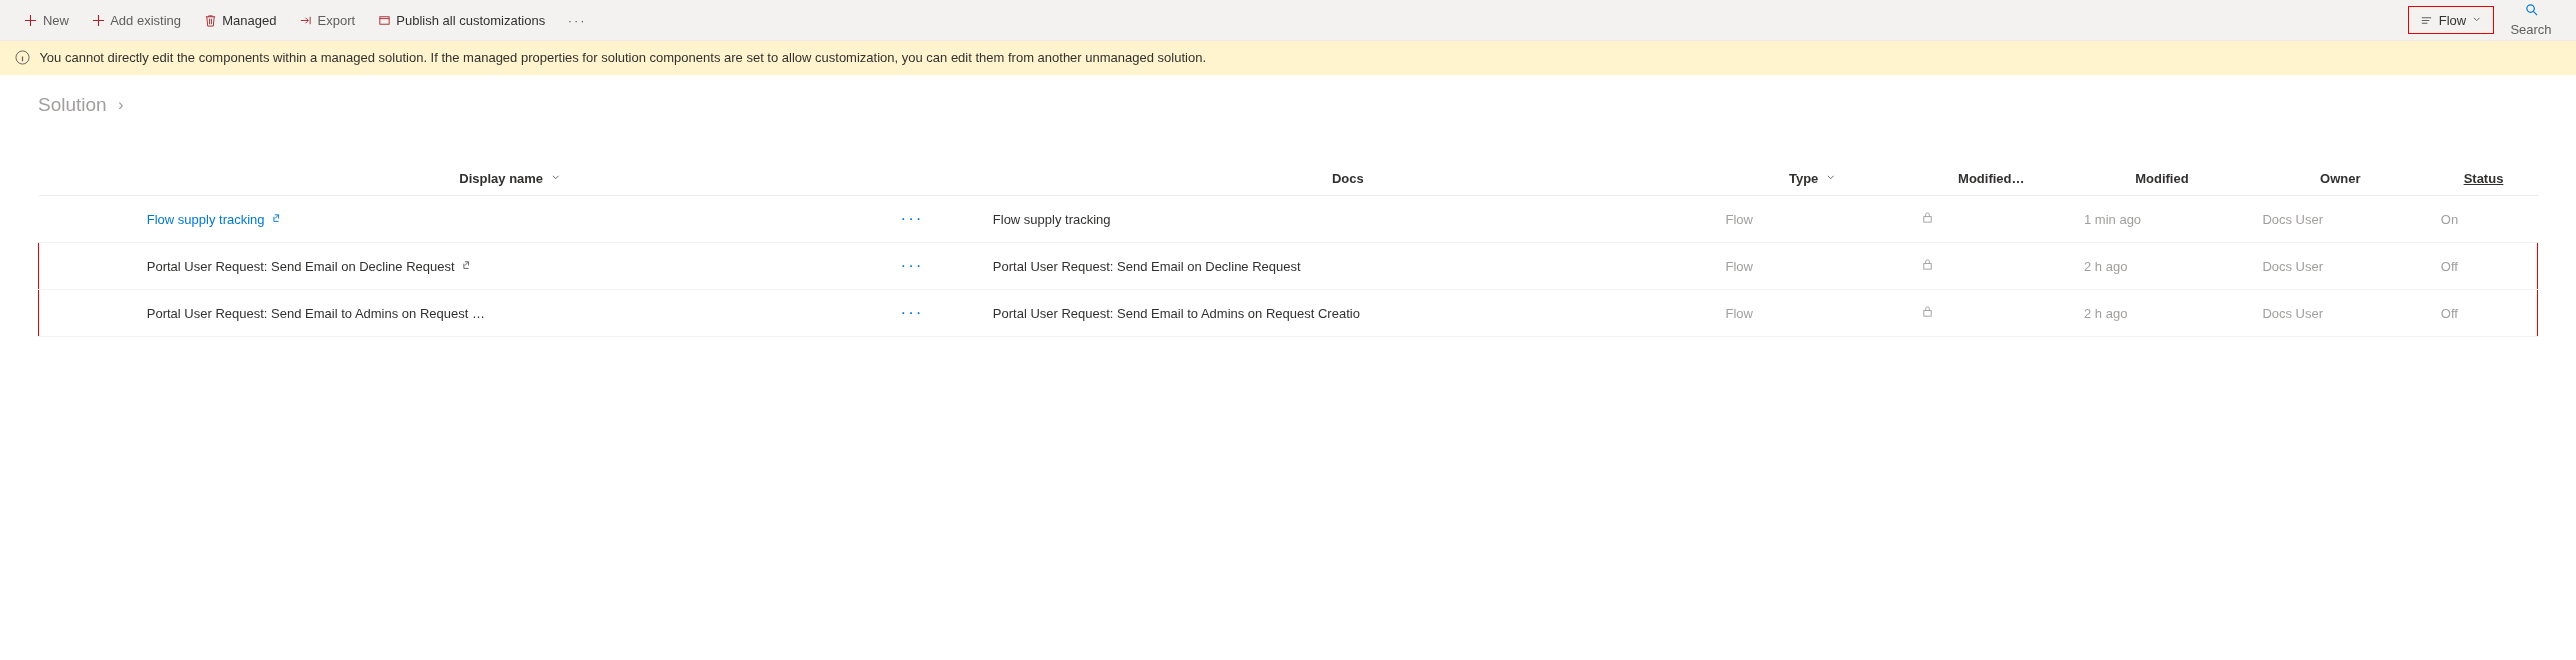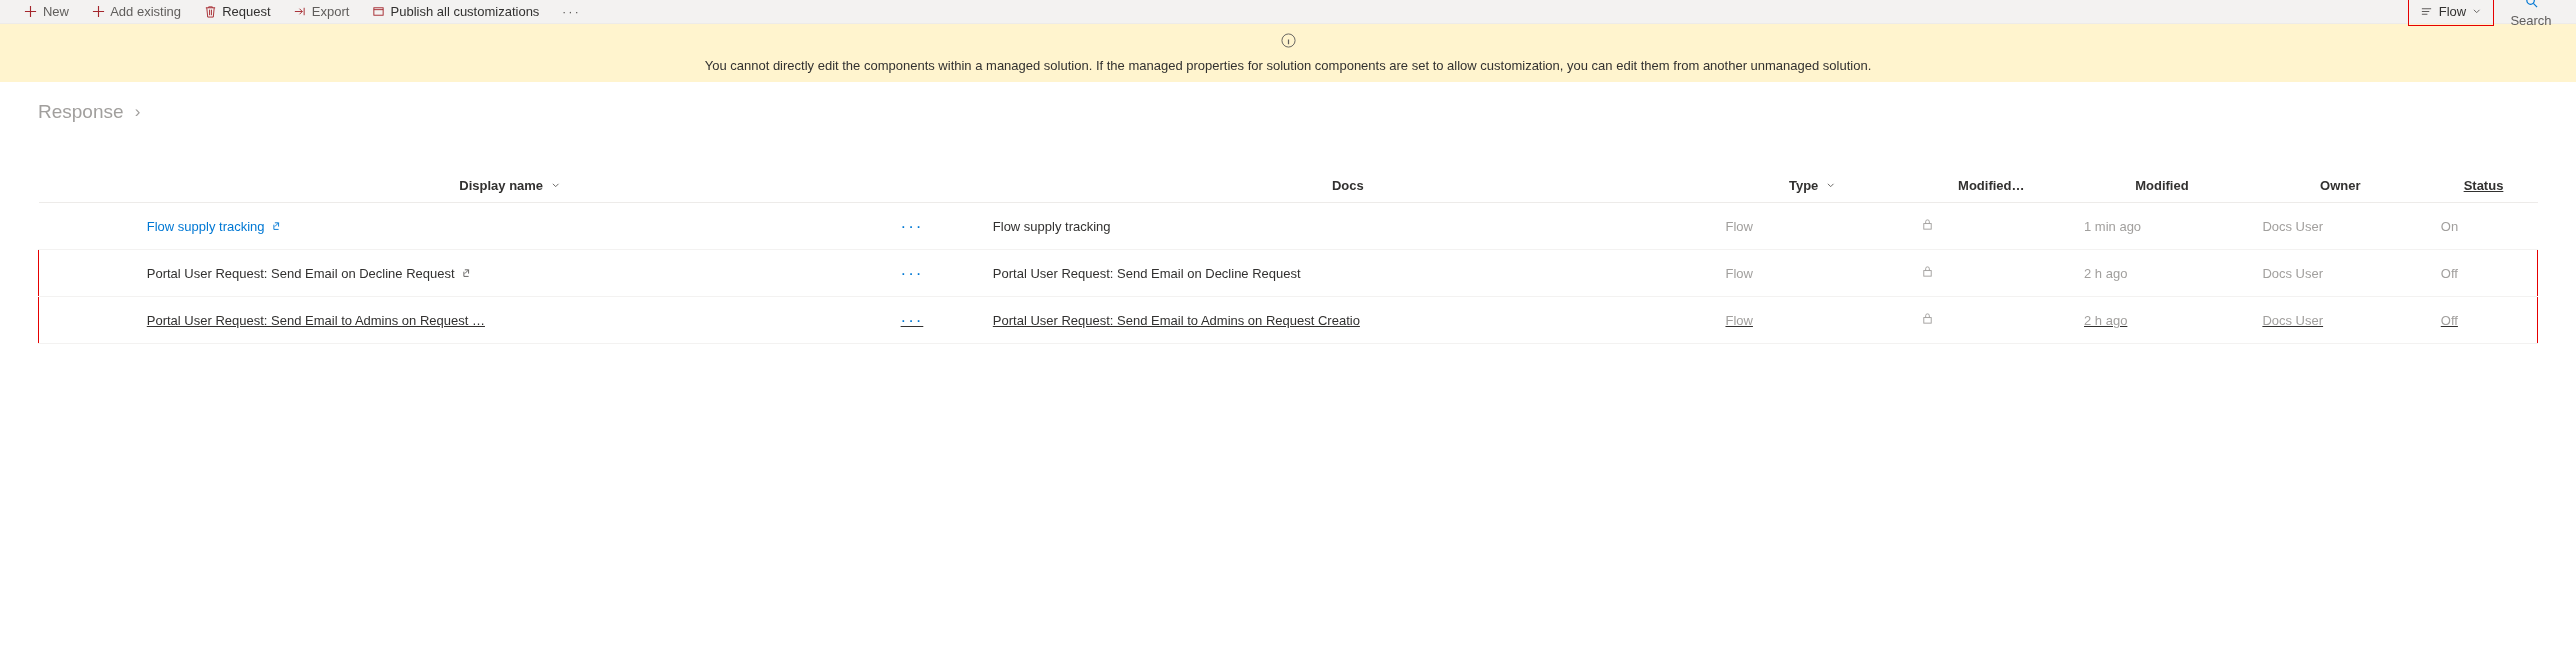--- a/index.html
+++ b/index.html
@@ -12,21 +12,21 @@
       font-size: 13px;
       color: #323130;
       background: #ffffff;
     }
     .toolbar {
       display: flex;
       align-items: center;
       padding: 7.5px 15px;
       background: #f3f2f1;
       border-bottom: 0.9px solid #edebe9;
-      height: 24px;
+      height: 41px;
     }
     .toolbar-left {
       display: flex;
       align-items: center;
       flex: 1;
       gap: 3.8px;
     }
     .toolbar-right {
       display: flex;
       align-items: center;
@@ -63,21 +63,20 @@
       color: #605e5c;
     }
     .notice-bar {
       display: flex;
       align-items: center;
       gap: 9.4px;
       padding: 9.4px 15px;
       background: #fff4ce;
       font-size: 13px;
       color: #323130;
-      flex-direction: column;
     }
     .breadcrumb {
       display: flex;
       align-items: center;
       gap: 11.3px;
       padding: 19px 38px 7.5px;
     }
     .breadcrumb-link {
       color: #a19f9d;
       font-size: 19px;
@@ -190,21 +189,21 @@
           </svg>
       </span>
       <span>Add existing</span>
     </button>
     <button class="toolbar-btn enabled">
       <span class="toolbar-icon">
         <svg width="13" height="13" viewBox="0 0 14 14">
             <path d="M2 3h10M5 3V2h4v1M3 3l1 10h6l1-10M6 5v6M8 5v6" stroke="#a4262c" stroke-width="1" fill="none"></path>
           </svg>
       </span>
-      <span>Request</span>
+      <span>Managed</span>
     </button>
     <button class="toolbar-btn">
       <span class="toolbar-icon">
         <svg width="13" height="13" viewBox="0 0 14 14">
             <path d="M2 7h8m0 0l-3-3m3 3l-3 3M12 3v8" stroke="#a4262c" stroke-width="1" fill="none"></path>
           </svg>
       </span>
       <span>Export</span>
     </button>
     <button class="toolbar-btn enabled">
@@ -250,21 +249,21 @@
   <span class="toolbar-icon">
     <svg width="15" height="15" viewBox="0 0 16 16">
         <circle cx="8" cy="8" r="7" stroke="#605e5c" fill="none"></circle>
         <path d="M8 4.5h.01M8 7v5" stroke="#605e5c" stroke-width="1.3"></path>
       </svg>
   </span>
   <span>You cannot directly edit the components within a managed solution. If the managed properties for solution components are set to allow customization, you can edit them from another unmanaged solution.</span>
 </div>
 
 <div class="breadcrumb">
-  <a href="#" class="breadcrumb-link">Response</a>
+  <a href="#" class="breadcrumb-link">Solution</a>
   <span class="breadcrumb-sep">›</span>
 </div>
 
 <div class="table-container">
   <table class="table">
     <thead>
       <tr>
         <th class="col-checkbox"></th>
         <th class="col-display">
           <span>Display name</span>
@@ -338,21 +337,21 @@
             <svg width="13" height="13" viewBox="0 0 14 14">
                 <rect x="3" y="6" width="8" height="6" stroke="#a19f9d" fill="none"></rect>
                 <path d="M5 6V4a2 2 0 014 0v2" stroke="#a19f9d" fill="none"></path>
               </svg>
           </span>
         </td>
         <td class="muted">2 h ago</td>
         <td class="muted">Docs User</td>
         <td class="muted">Off</td>
       </tr>
-      <tr class="highlight-box" style="border-top:none;text-decoration:underline;">
+      <tr class="highlight-box" style="border-top:none;">
         <td><span class="checkbox-circle"></span></td>
         <td>
           <div class="display-cell">
             <span>Portal User Request: Send Email to Admins on Request …</span>
           </div>
         </td>
         <td><span class="more-dots">···</span></td>
         <td>Portal User Request: Send Email to Admins on Request Creatio</td>
         <td class="muted">Flow</td>
         <td class="muted">

